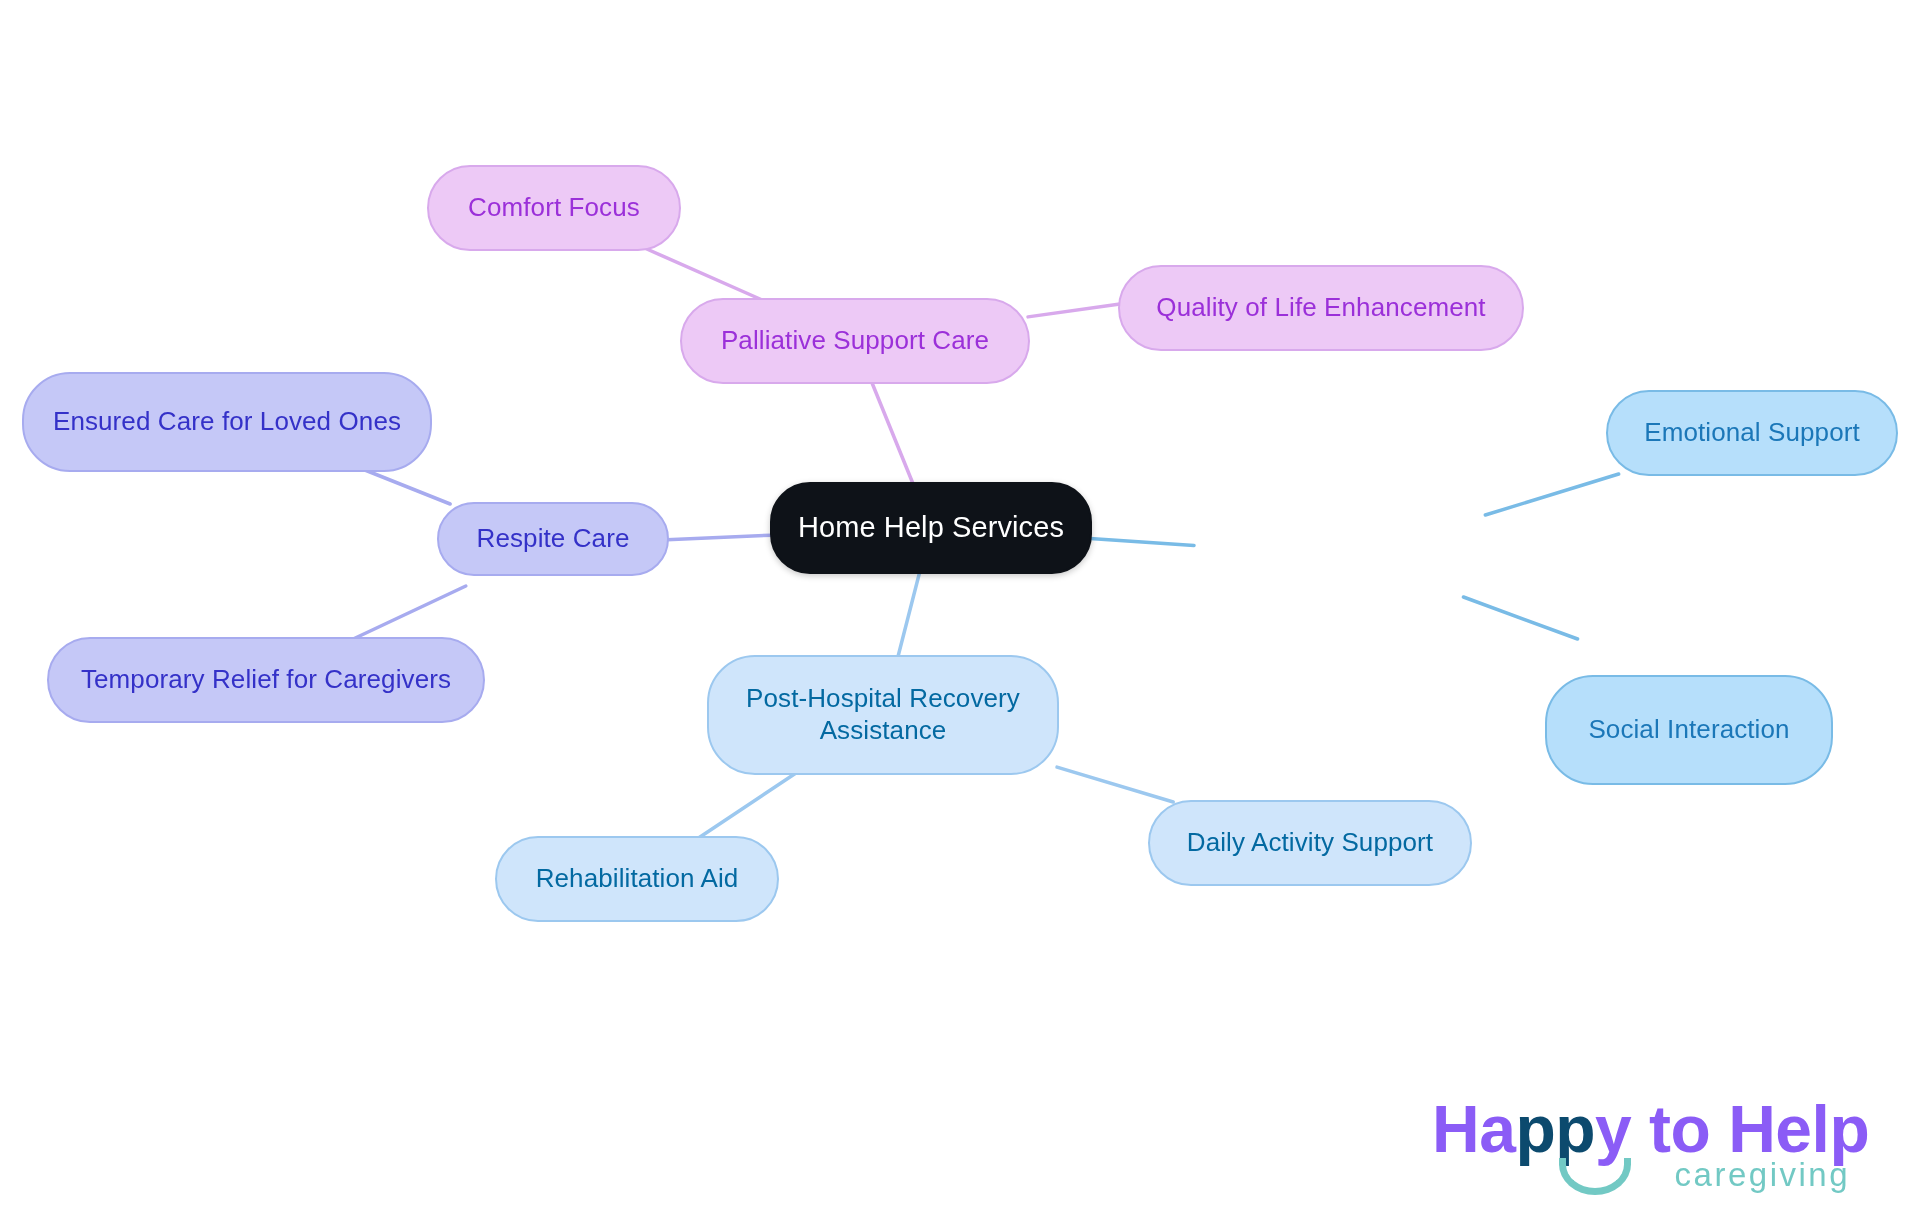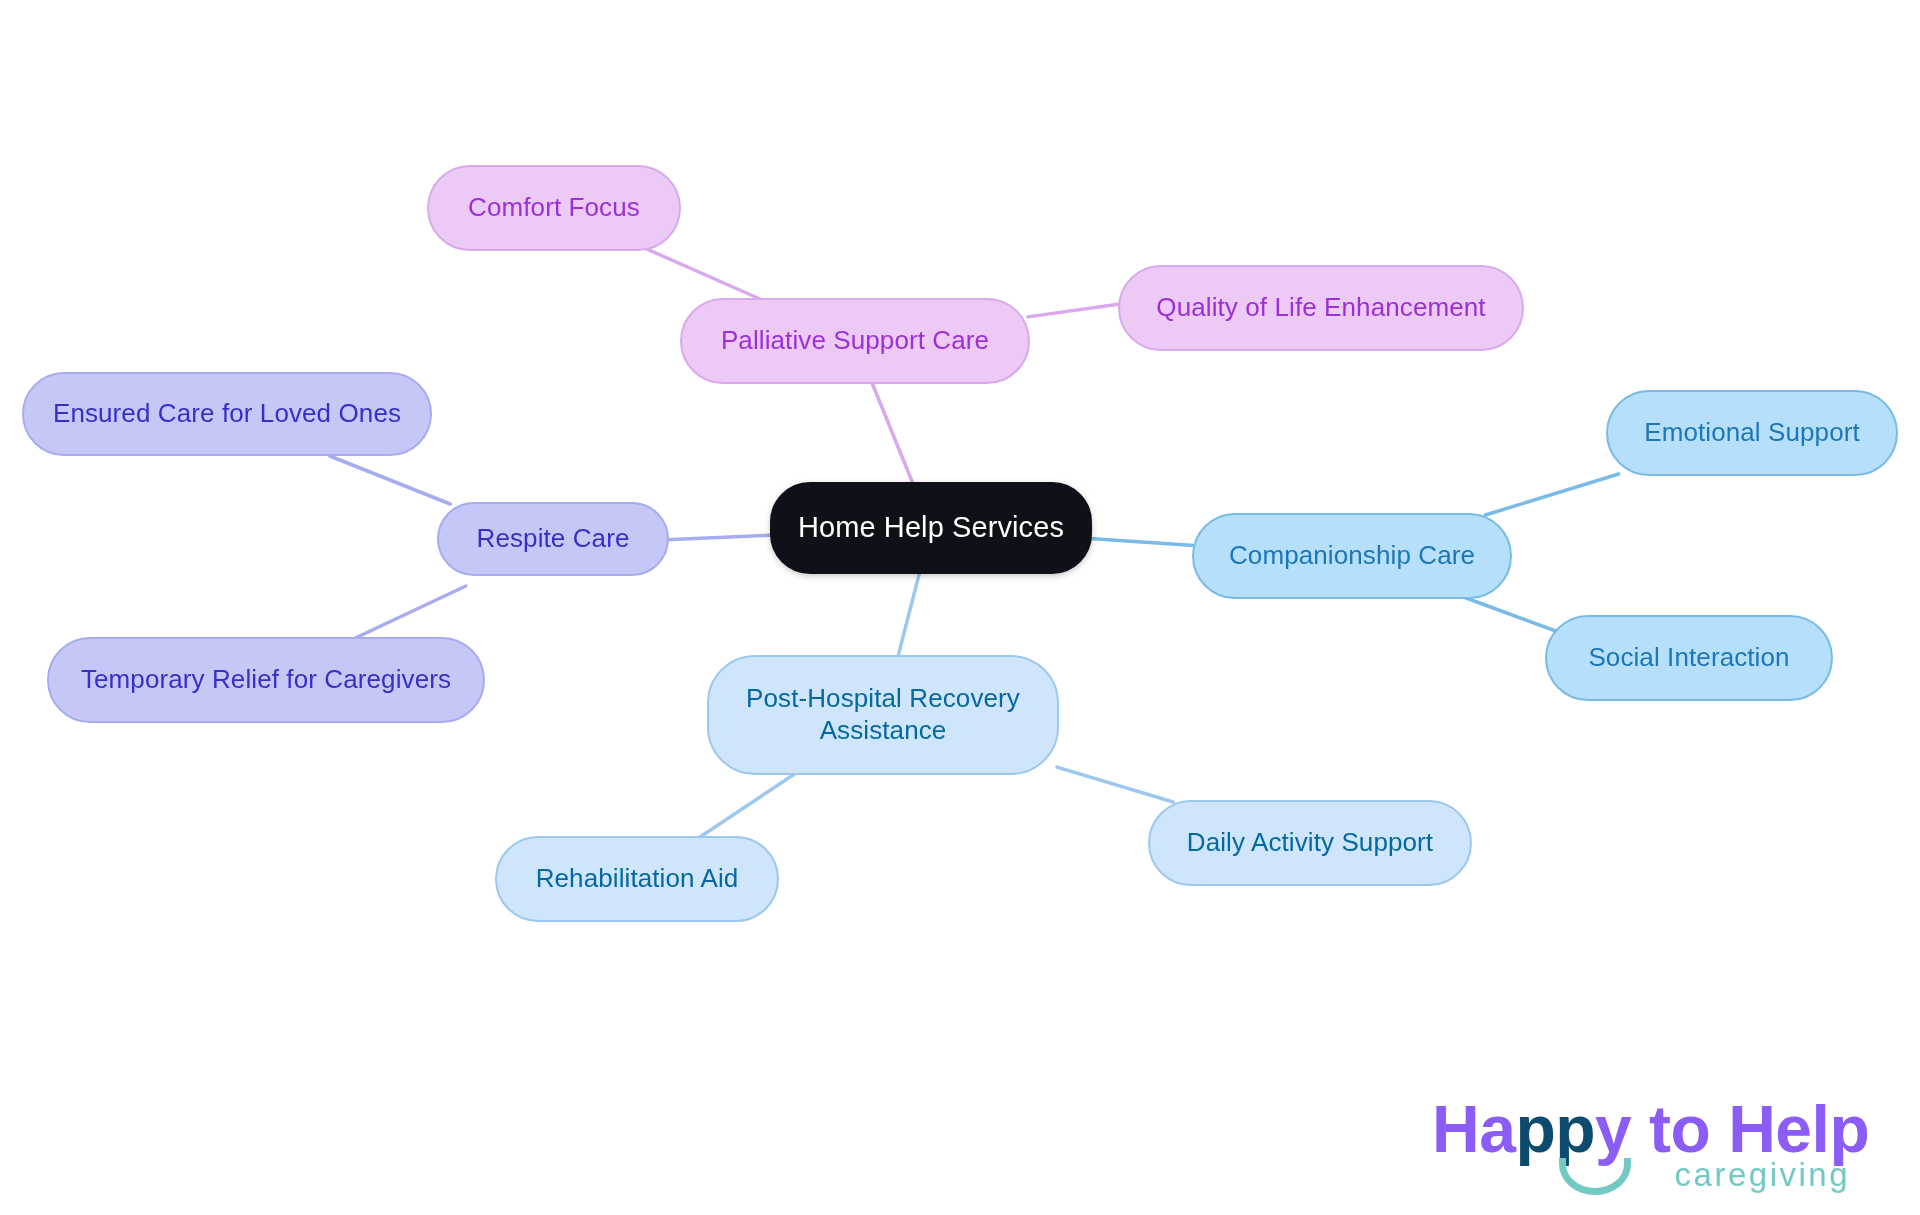--- a/index.html
+++ b/index.html
@@ -145,26 +145,25 @@
       <line x1="1057" y1="767.1592505854801" x2="1173.2265625" y2="802" stroke="#9cc8ef" stroke-width="3.5" stroke-linecap="round"></line>
     </svg>
 
   <div class="node root" style="left: 770px; top: 482px; width: 322px; height: 92px;">Home Help Services</div>
 
   <div class="node violet" style="left: 680px; top: 298px; width: 350px; height: 86px;">Palliative Support Care</div>
   <div class="node violet" style="left: 427px; top: 165px; width: 254px; height: 86px;">Comfort Focus</div>
   <div class="node violet" style="left: 1118px; top: 233px; width: 406px; height: 86px; margin-top: 32px;">Quality of Life Enhancement</div>
 
   <div class="node periwinkle" style="left: 437px; top: 502px; width: 232px; height: 74px;">Respite Care</div>
-  <div class="node periwinkle" style="left: 22px; top: 372px; width: 410px; height: 84px;">Ensured Care for Loved Ones</div>
+  <div class="node periwinkle" style="left: 22px; top: 372px; width: 410px; height: 100px;">Ensured Care for Loved Ones</div>
   <div class="node periwinkle" style="left: 47px; top: 637px; width: 438px; height: 86px;">Temporary Relief for Caregivers</div>
 
-  <div class="node blue-mid" style="left: 1192px; top: 513px; width: 320px; height: 86px;">Companionship Care</div>
   <div class="node blue-mid" style="left: 1606px; top: 390px; width: 292px; height: 86px;">Emotional Support</div>
-  <div class="node blue-mid" style="left: 1545px; top: 615px; width: 288px; height: 86px;">Social Interaction</div>
+  <div class="node blue-mid" style="left: 1545px; top: 675px; width: 288px; height: 110px;">Social Interaction</div>
 
   <div class="node blue-light" style="left: 707px; top: 655px; width: 352px; height: 120px;">Post-Hospital Recovery
 Assistance</div>
   <div class="node blue-light" style="left: 495px; top: 836px; width: 284px; height: 86px;">Rehabilitation Aid</div>
   <div class="node blue-light" style="left: 1148px; top: 800px; width: 324px; height: 86px;">Daily Activity Support</div>
 
   <div id="logo">
     <div class="logo-wordmark"><span class="logo-coral">Ha</span><span class="logo-teal">pp</span><span class="logo-coral">y</span><span class="logo-coral"> to Help</span></div>
     <div class="logo-smile"></div>
     <div class="logo-sub">caregiving</div>

